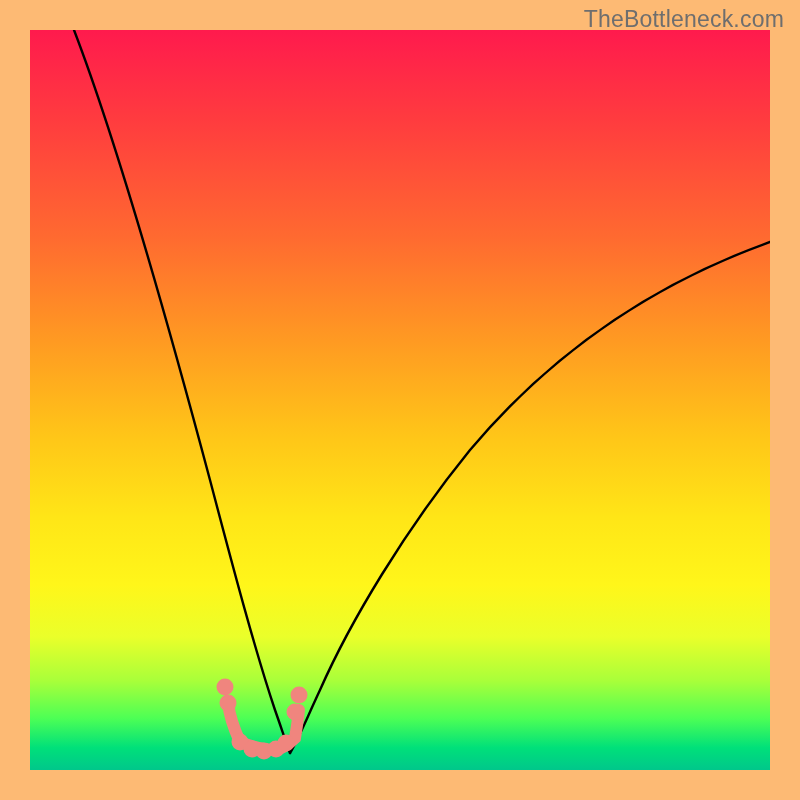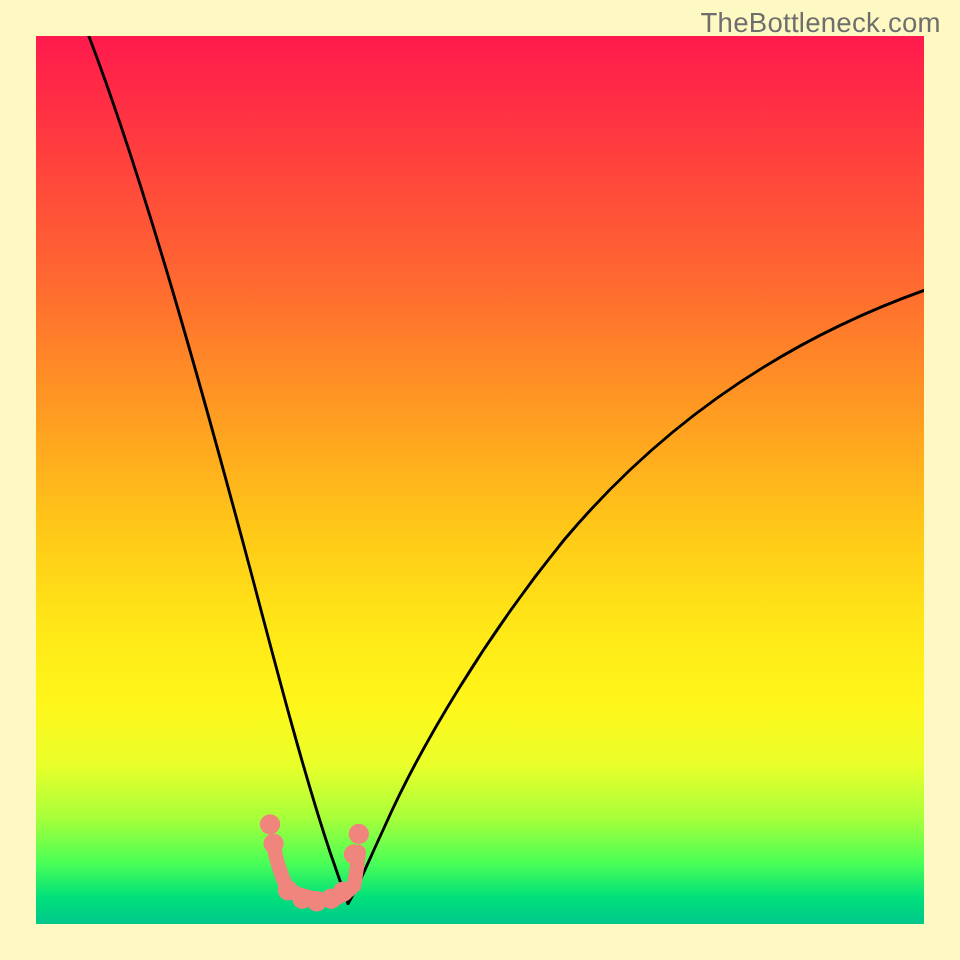--- a/index.html
+++ b/index.html
@@ -7,21 +7,21 @@
     padding: 0;
     width: 800px;
     height: 800px;
     background: #000;
     overflow: hidden;
     font-family: Arial, Helvetica, sans-serif;
   }
   .frame {
     position: absolute;
     inset: 0;
-    background: #fef9c3;
+    background: #fdba74;
   }
   .plot {
     position: absolute;
     left: 30px;
     top: 30px;
     width: 740px;
     height: 740px;
     
     background: linear-gradient(
       to bottom,

